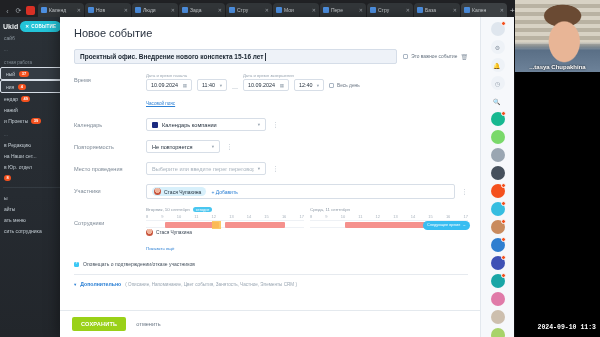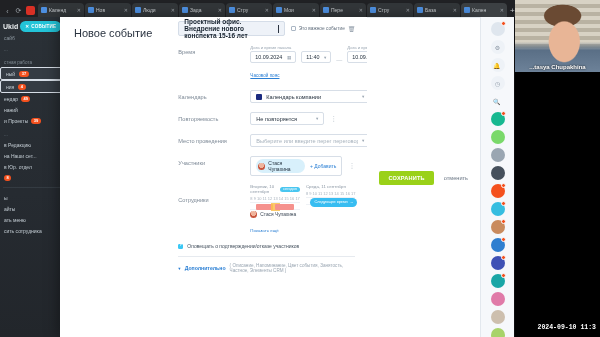--- a/index.html
+++ b/index.html
@@ -50,21 +50,21 @@
   .lb-item .lbl { font-size:5px; color:#c3ccd3; overflow:hidden; text-overflow:clip; }
   .lb-item.sel { background:#353c44; }
   .badge { background:#f4511e; color:#fff; font-size:4px; border-radius:6px;
            padding:0.5px 2.5px; font-weight:bold; }
   .lb-divider { height:1px; background:#343b42; margin:4px 3px; }
 
   
   #panel {
     position:absolute; left:60px; top:17px; width:420px; height:320px;
     background:#ffffff; box-shadow:-3px 0 12px rgba(0,0,0,.35);
-    display:flex; 
+    display:flex; flex-direction:column;
   }
   #panelHead { padding:10px 12px 6px 14px; flex:0 0 auto; }
   #panelTitle { font-size:11px; color:#2a3340; font-weight:400; }
 
   #panelBody { flex:1 1 auto; padding:4px 12px 0 14px; overflow:hidden; }
 
   .titlerow { display:flex; align-items:center; gap:6px; }
   .titleinput {
     flex:1 1 auto; background:#eef2f8; border:1px solid #d5dde8; border-radius:2px;
     height:15px; display:flex; align-items:center; padding:0 5px;

